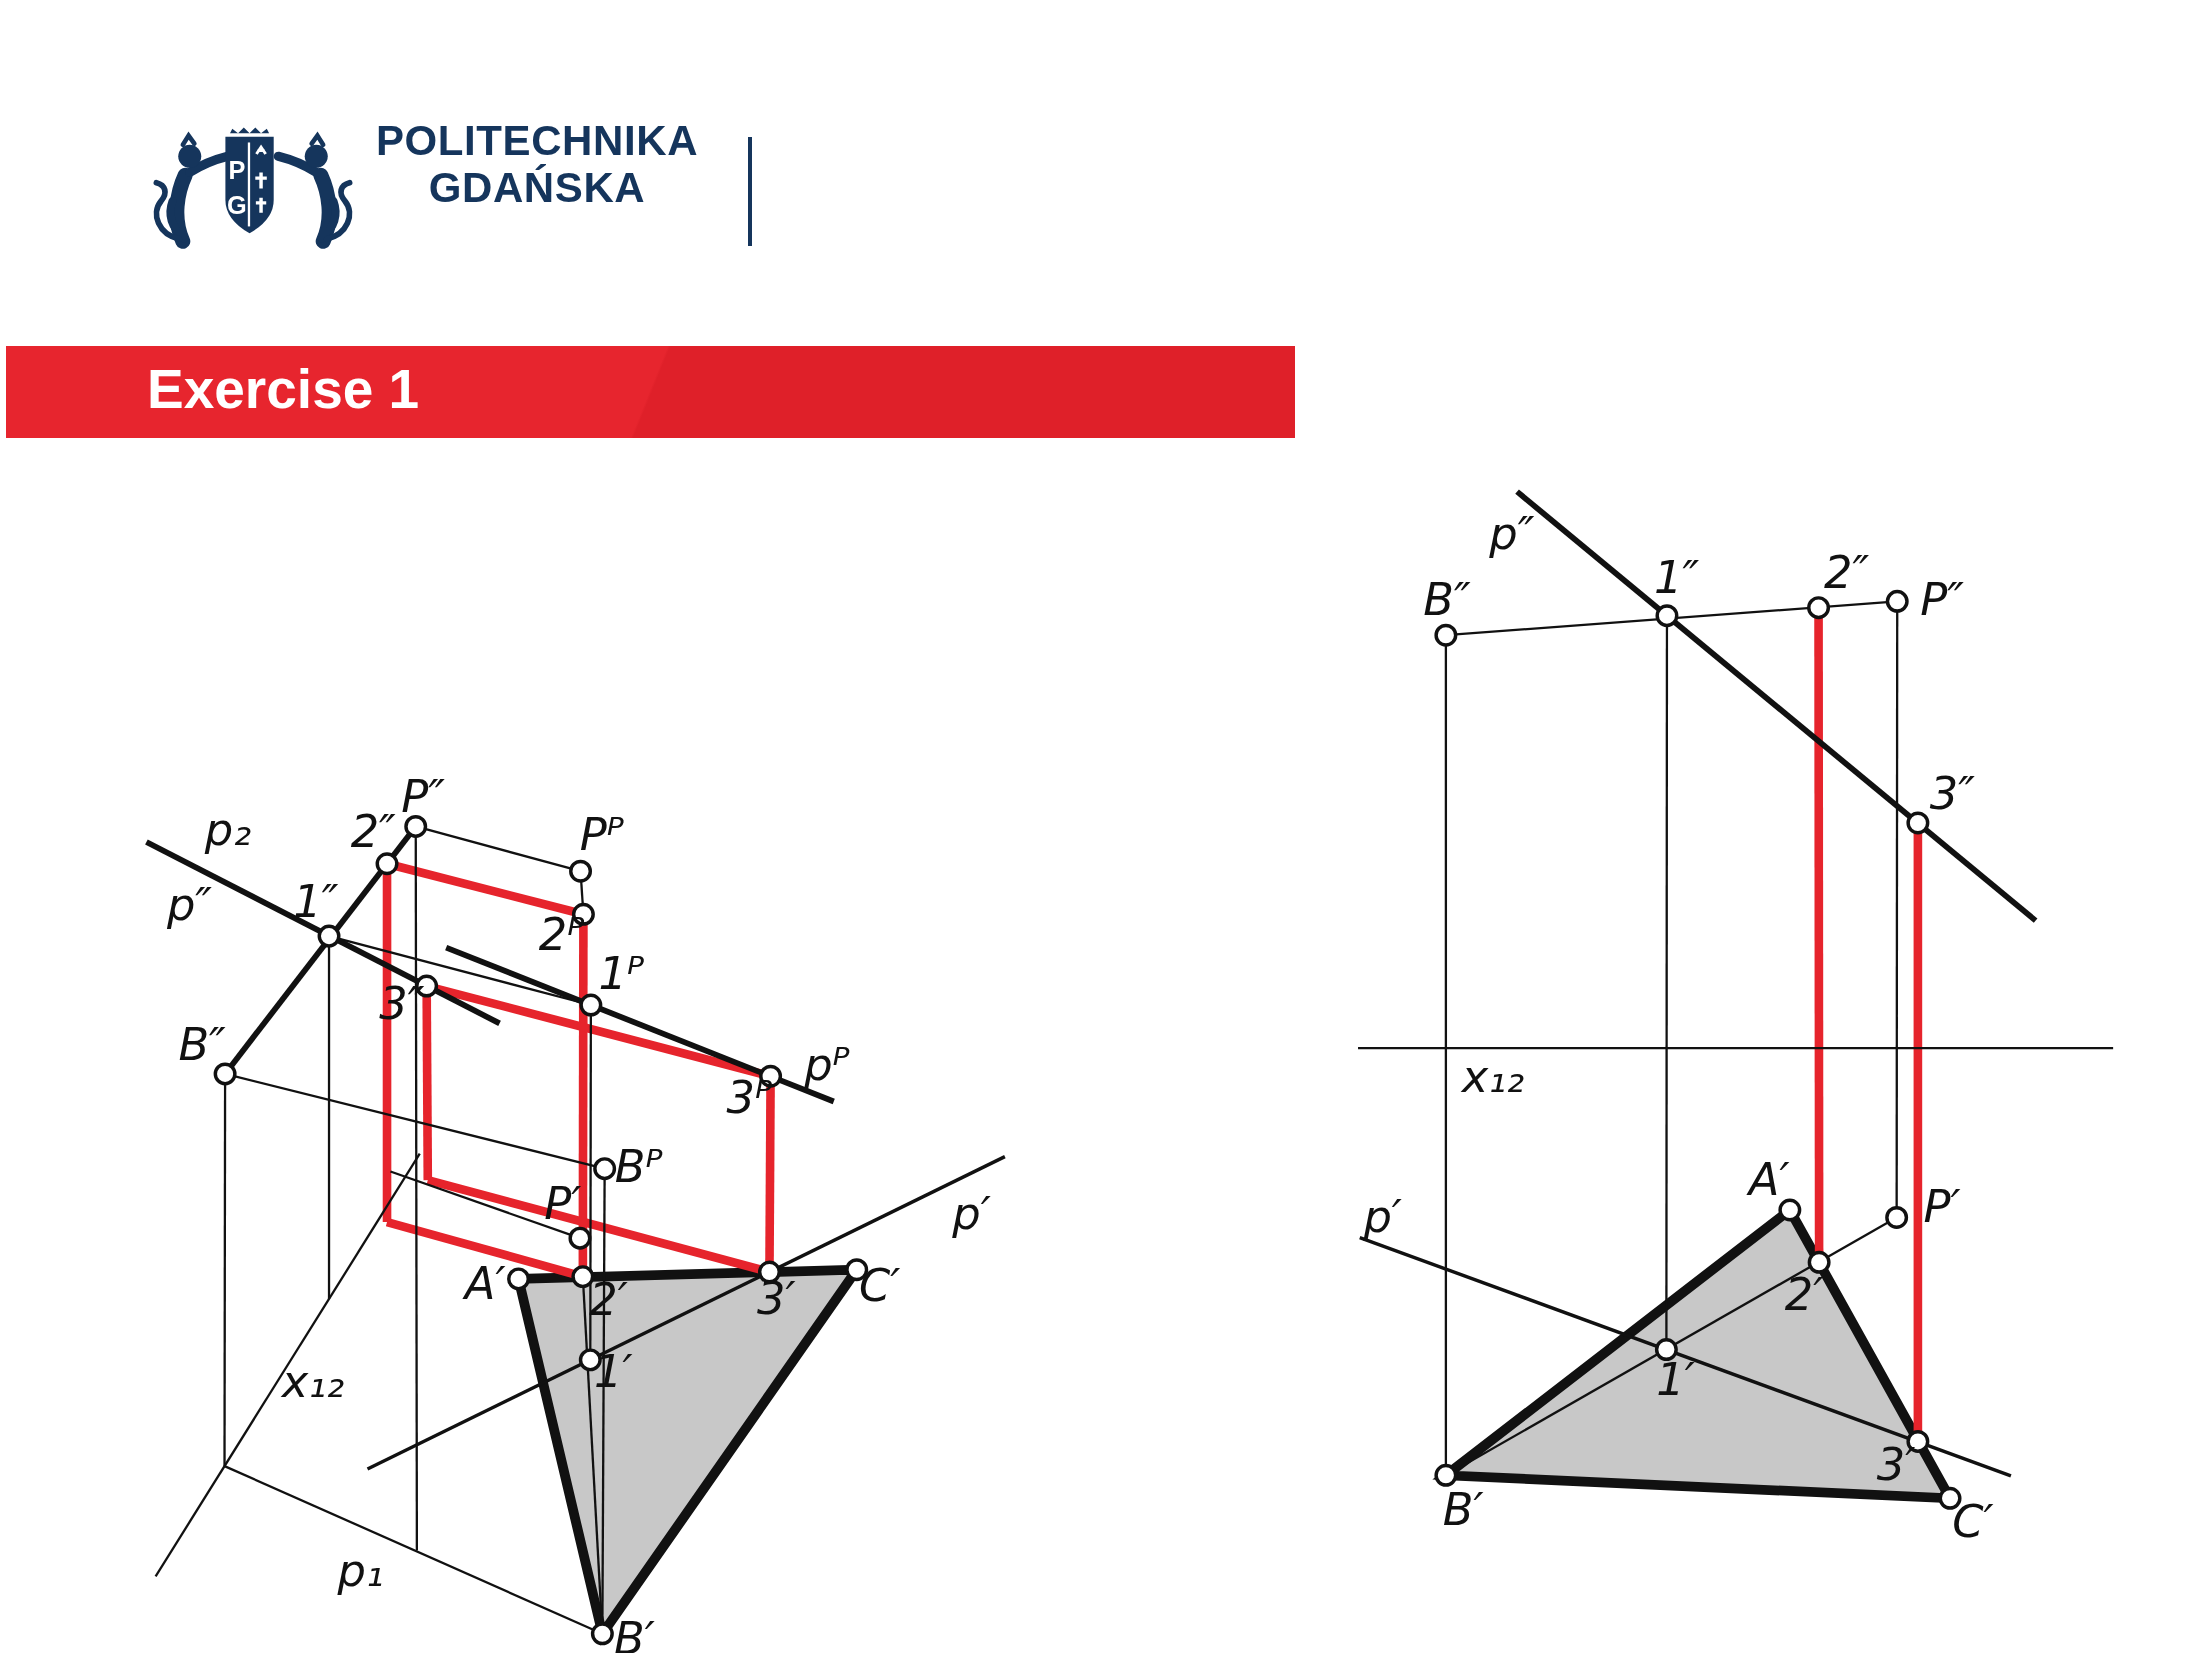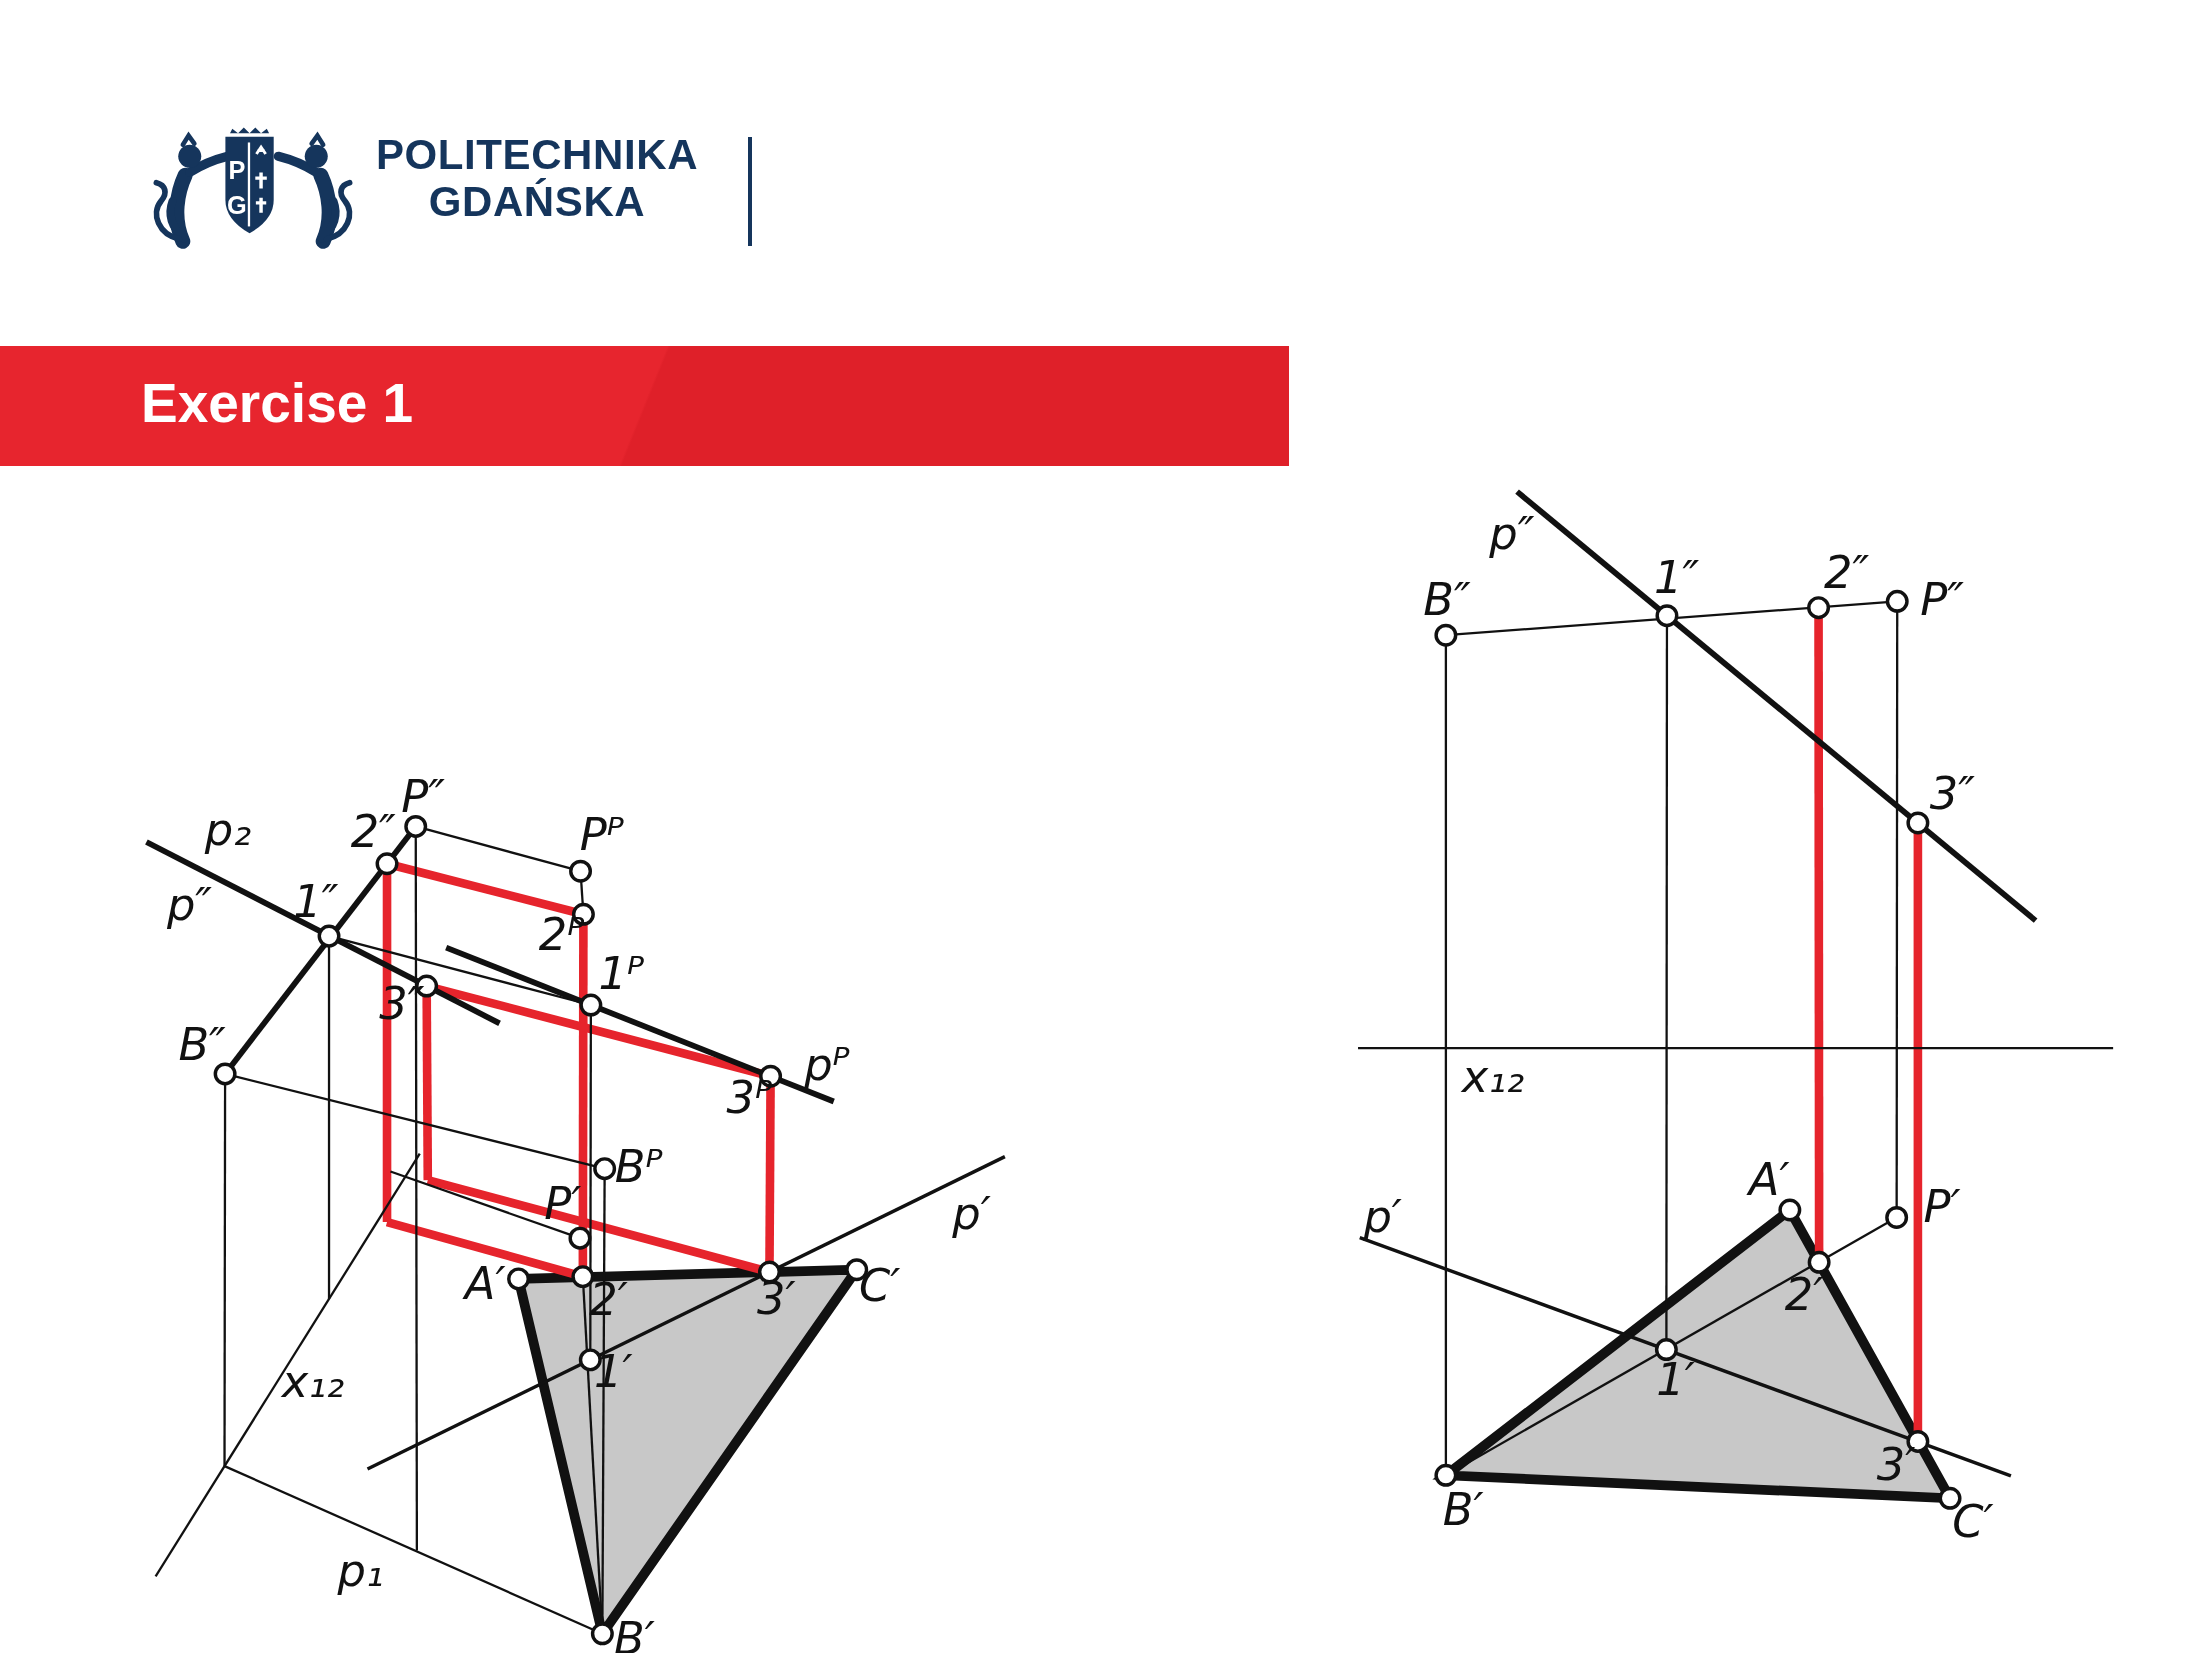--- a/index.html
+++ b/index.html
@@ -1,28 +1,28 @@
 <!DOCTYPE html>
 <html style="font-size:9.2px"><head>
 <meta charset="utf-8">
 <style>
   html,body{margin:0;padding:0;background:#ffffff;}
   .slide{position:relative;width:2205px;height:1654px;background:#fff;overflow:hidden;
          font-family:"Liberation Sans",sans-serif;}
   
   .header{position:absolute;left:0;top:0;width:2205px;height:345px;}
   .crest{position:absolute;left:138px;top:112px;}
-  .uni-name{position:absolute;left:356px;top:131px;width:362px;text-align:center;
+  .uni-name{position:absolute;left:356px;top:117px;width:362px;text-align:center;
             color:#15355C;font-weight:bold;line-height:1.12;font-size:42px;letter-spacing:0.6px;}
   .divider{position:absolute;left:748px;top:137px;width:4px;height:109px;background:#15355C;}
   .lecture-block{position:absolute;left:820px;top:138px;color:#15355C;}
   .lecture-label{font-size:36px;font-weight:bold;}
   .lecture-title{font-size:36px;font-weight:bold;margin-top:16px;}
   
-  .banner{position:absolute;left:0;top:346px;width:1289px;height:120px;
+  .banner{position:absolute;left:6px;top:346px;width:1289px;height:92px;
           background:linear-gradient(112deg,#E7252E 49.9%,#DF2029 50.1%);}
   .banner-title{position:absolute;left:141px;top:50%;transform:translateY(-54%);
                 color:#fff;font-size:55px;font-weight:bold;}
   
   .diagram-svg{position:absolute;left:0;top:0;width:2205px;height:1654px;}
   text.dlab{font-family:"DejaVu Sans",sans-serif;font-style:italic;font-size:78px;fill:#111;}
   .ln-thin{stroke:#111;stroke-width:4;fill:none;}
   .ln-med{stroke:#111;stroke-width:6;fill:none;}
   .ln-thick{stroke:#111;stroke-width:10;fill:none;}
   .ln-red{stroke:#E6242C;stroke-width:15;fill:none;}

